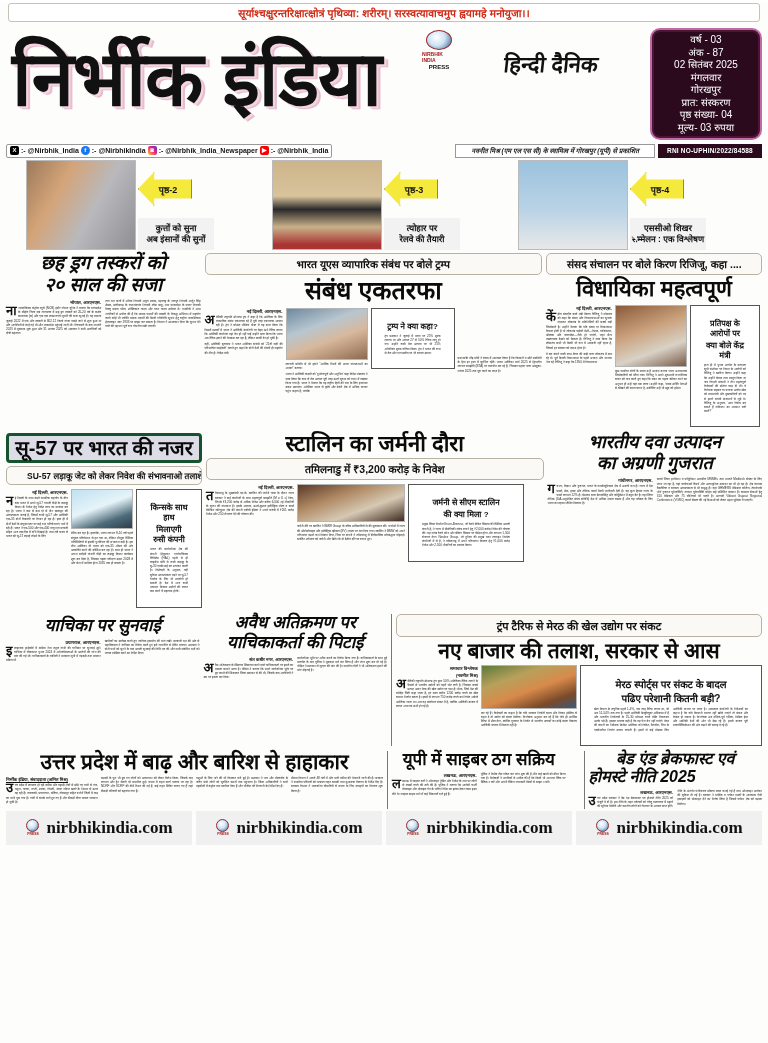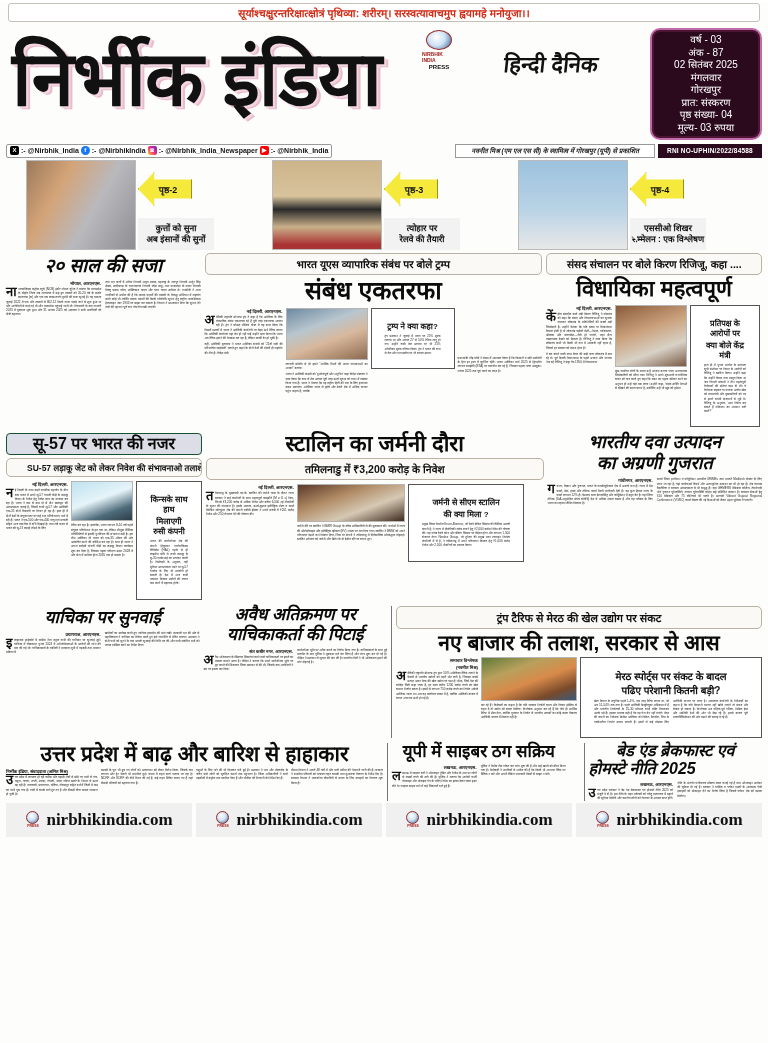--- a/index.html
+++ b/index.html
@@ -217,20 +217,21 @@
       <div class="t-cap">
         <span>एससीओ शिखर</span>
         <span>सम्मेलन : एक विश्लेषण</span>
       </div>
     </div>
   </div>
 
   <div class="lead">
 
     <div class="lead-l">
+      <div class="hl-black hl-sm" style="text-align:center;font-style:italic;">छह ड्रग तस्करों को</div>
       <div class="hl-black hl-sm" style="text-align:center;font-style:italic;margin-top:3px;">२० साल की सजा</div>
       <div class="cols2" style="margin-top:5px;">
         <div style="flex:1;">
           <span class="byline">भोपाल, आरएनएस-</span>
           <div class="body-col"><span class="dropcap">ना</span><span>नारकोटिक्स कंट्रोल ब्यूरो (NCB) इंदौर जोनल यूनिट ने बताया कि मध्यप्रदेश के सीहोर जिला सत्र न्यायालय में छह ड्रग तस्करों को 20-20 वर्ष के कठोर कारावास (क) और एक एक लाख रुपये जुर्माने की सजा सुनाई है। यह मामला जुलाई 2022 में एक और तस्करों से 802.12 किलो गांजा पकड़े जाने से शुरू हुआ था और आरोपितों से लाई गई थी और मध्यप्रदेश पहुंचाई जानी थी। गिरफ्तारी के बाद जनवरी 2023 में मुकदमा शुरू हुआ और 31 अगस्त 2025 को अदालत ने सभी आरोपियों को दोषी ठहराया।</span></div>
         </div>
         <div style="flex:1;">
           <div class="body-col">ताप पक्ष वालों में अंतिम निवासी अतुल प्रसाद, महाराष्ट्र के नागपुर निवासी अर्जुन सिंह शेखर, छत्तीसगढ़ के राजनांदगांव निवासी ल्येश साहू, तथा मध्यप्रदेश के सागर निवासी विष्णु प्रसाद पटेल, शक्तिकांत यादव और पवन यादव शामिल थे। एनसीबी ने आम नागरिकों से अपील की है कि मादक पदार्थों की तस्करी के विरुद्ध अभियान में सहयोग करते कोई भी व्यक्ति मादक पदार्थों की किसी गतिविधि सूचना हेतु राष्ट्रीय नारकोटिक्स हेल्पलाइन नंबर 1933 पर साझा कर सकता है। विभाग ने आश्वासन दिया कि सूचना देने वाले की पहचान पूर्ण रूप गोपनीय रखी जाएगी।</div>
         </div>
       </div>
@@ -282,21 +283,21 @@
             <div class="body-col">हाल ही में चुनाव आयोग के मतदाता सूची संशोधन पर विपक्ष के आरोपों को रिजिजू ने खारिज किया। उन्होंने कहा कि उन्होंने केवल तथ्य प्रस्तुत किया था जब विपक्षी सांसदों ने तीन महत्वपूर्ण विधेयकों की प्रतियां फाड़ दी थीं। वे विरोधक कहकर या मजाक आरोप खेल को प्रधानमंत्री और मुख्यमंत्रियों को पद से हटाने संबंधी प्रावधानों से जुड़े थे। रिजिजू के अनुसार, 'आप विरोध कर सकते हैं संविधान का अपमान क्यों करते?'</div>
           </div>
         </div>
       </div>
     </div>
   </div>
 
   <div class="lead" style="margin-top:6px;">
 
     <div class="lead-l">
-      <div class="hl-black" style="font-size:16px;text-align:center;background:#dcdde6;border:1px solid #14532d;border-radius:4px;padding:2px 0;">सू-57 पर भारत की नजर</div>
+      <div class="hl-black" style="font-size:20px;text-align:center;background:#dcdde6;border:3px solid #14532d;border-radius:4px;padding:2px 0;">सू-57 पर भारत की नजर</div>
       <div class="kicker" style="margin-top:3px;font-size:8.5px;">SU-57 लड़ाकू जेट को लेकर निवेश की संभावनाओ तलाशेगा रुस</div>
       <div style="display:flex;gap:3px;margin-top:4px;">
         <div style="width:62px;">
           <span class="byline">नई दिल्ली, आरएनएस-</span>
           <div class="body-col"><span class="dropcap">न</span><span>ई दिल्ली के साथ बढ़ते सामरिक सहयोग के बीच रूस भारत में अपने सु-57 पांचवीं पीढ़ी के लड़ाकू विमान के निवेश हेतु निवेश लाभ का मध्यस्थ कर रहा है। भारत ने कम से कम दो से तीन स्क्वाड्रन की आवश्यकता जताई है, जिसमें रूसी सु-57 और अमेरिकी एफ-35 दोनों विकल्पों पर विचार हो रहा है। हाल ही में दोनों देशों के संयुक्त स्तर पर कई रक्षा परियोजनाएं चर्चा में रही हैं। भारत ने एस-500 और एस-400 वायु रक्षा प्रणाली सहित अन्य तकनीक में रुचि दिखाई है। रूस लंबे समय से भारत को सु-57 लड़ाई जोड़ने के लिए</span></div>
         </div>
         <div style="width:62px;">
           <div class="photo photo-jet" style="width:100%;height:40px;"></div>
           <div class="body-col" style="margin-top:2px;">प्रेरित कर रहा है। हालांकि, भारत लगभग 8-10 वर्ष पहले संयुक्त परियोजना से हट गया था, लेकिन मौजूदा वैश्विक परिस्थितियों से इसकी पुनर्विचार की संभावना बढ़ी है। इस बीच अमेरिका भी भारत को एफ-35 ऑफर की ओर आकर्षित करने की कोशिश कर रहा है। साथ ही भारत ने अपना स्वदेशी पांचवीं पीढ़ी का लड़ाकू विमान कार्यक्रम शुरू कर दिया है, जिसका पहला परीक्षण उड़ान 2028 में और सेना में शामिल होना 2035 तक हो सकता है।</div>
         </div>

